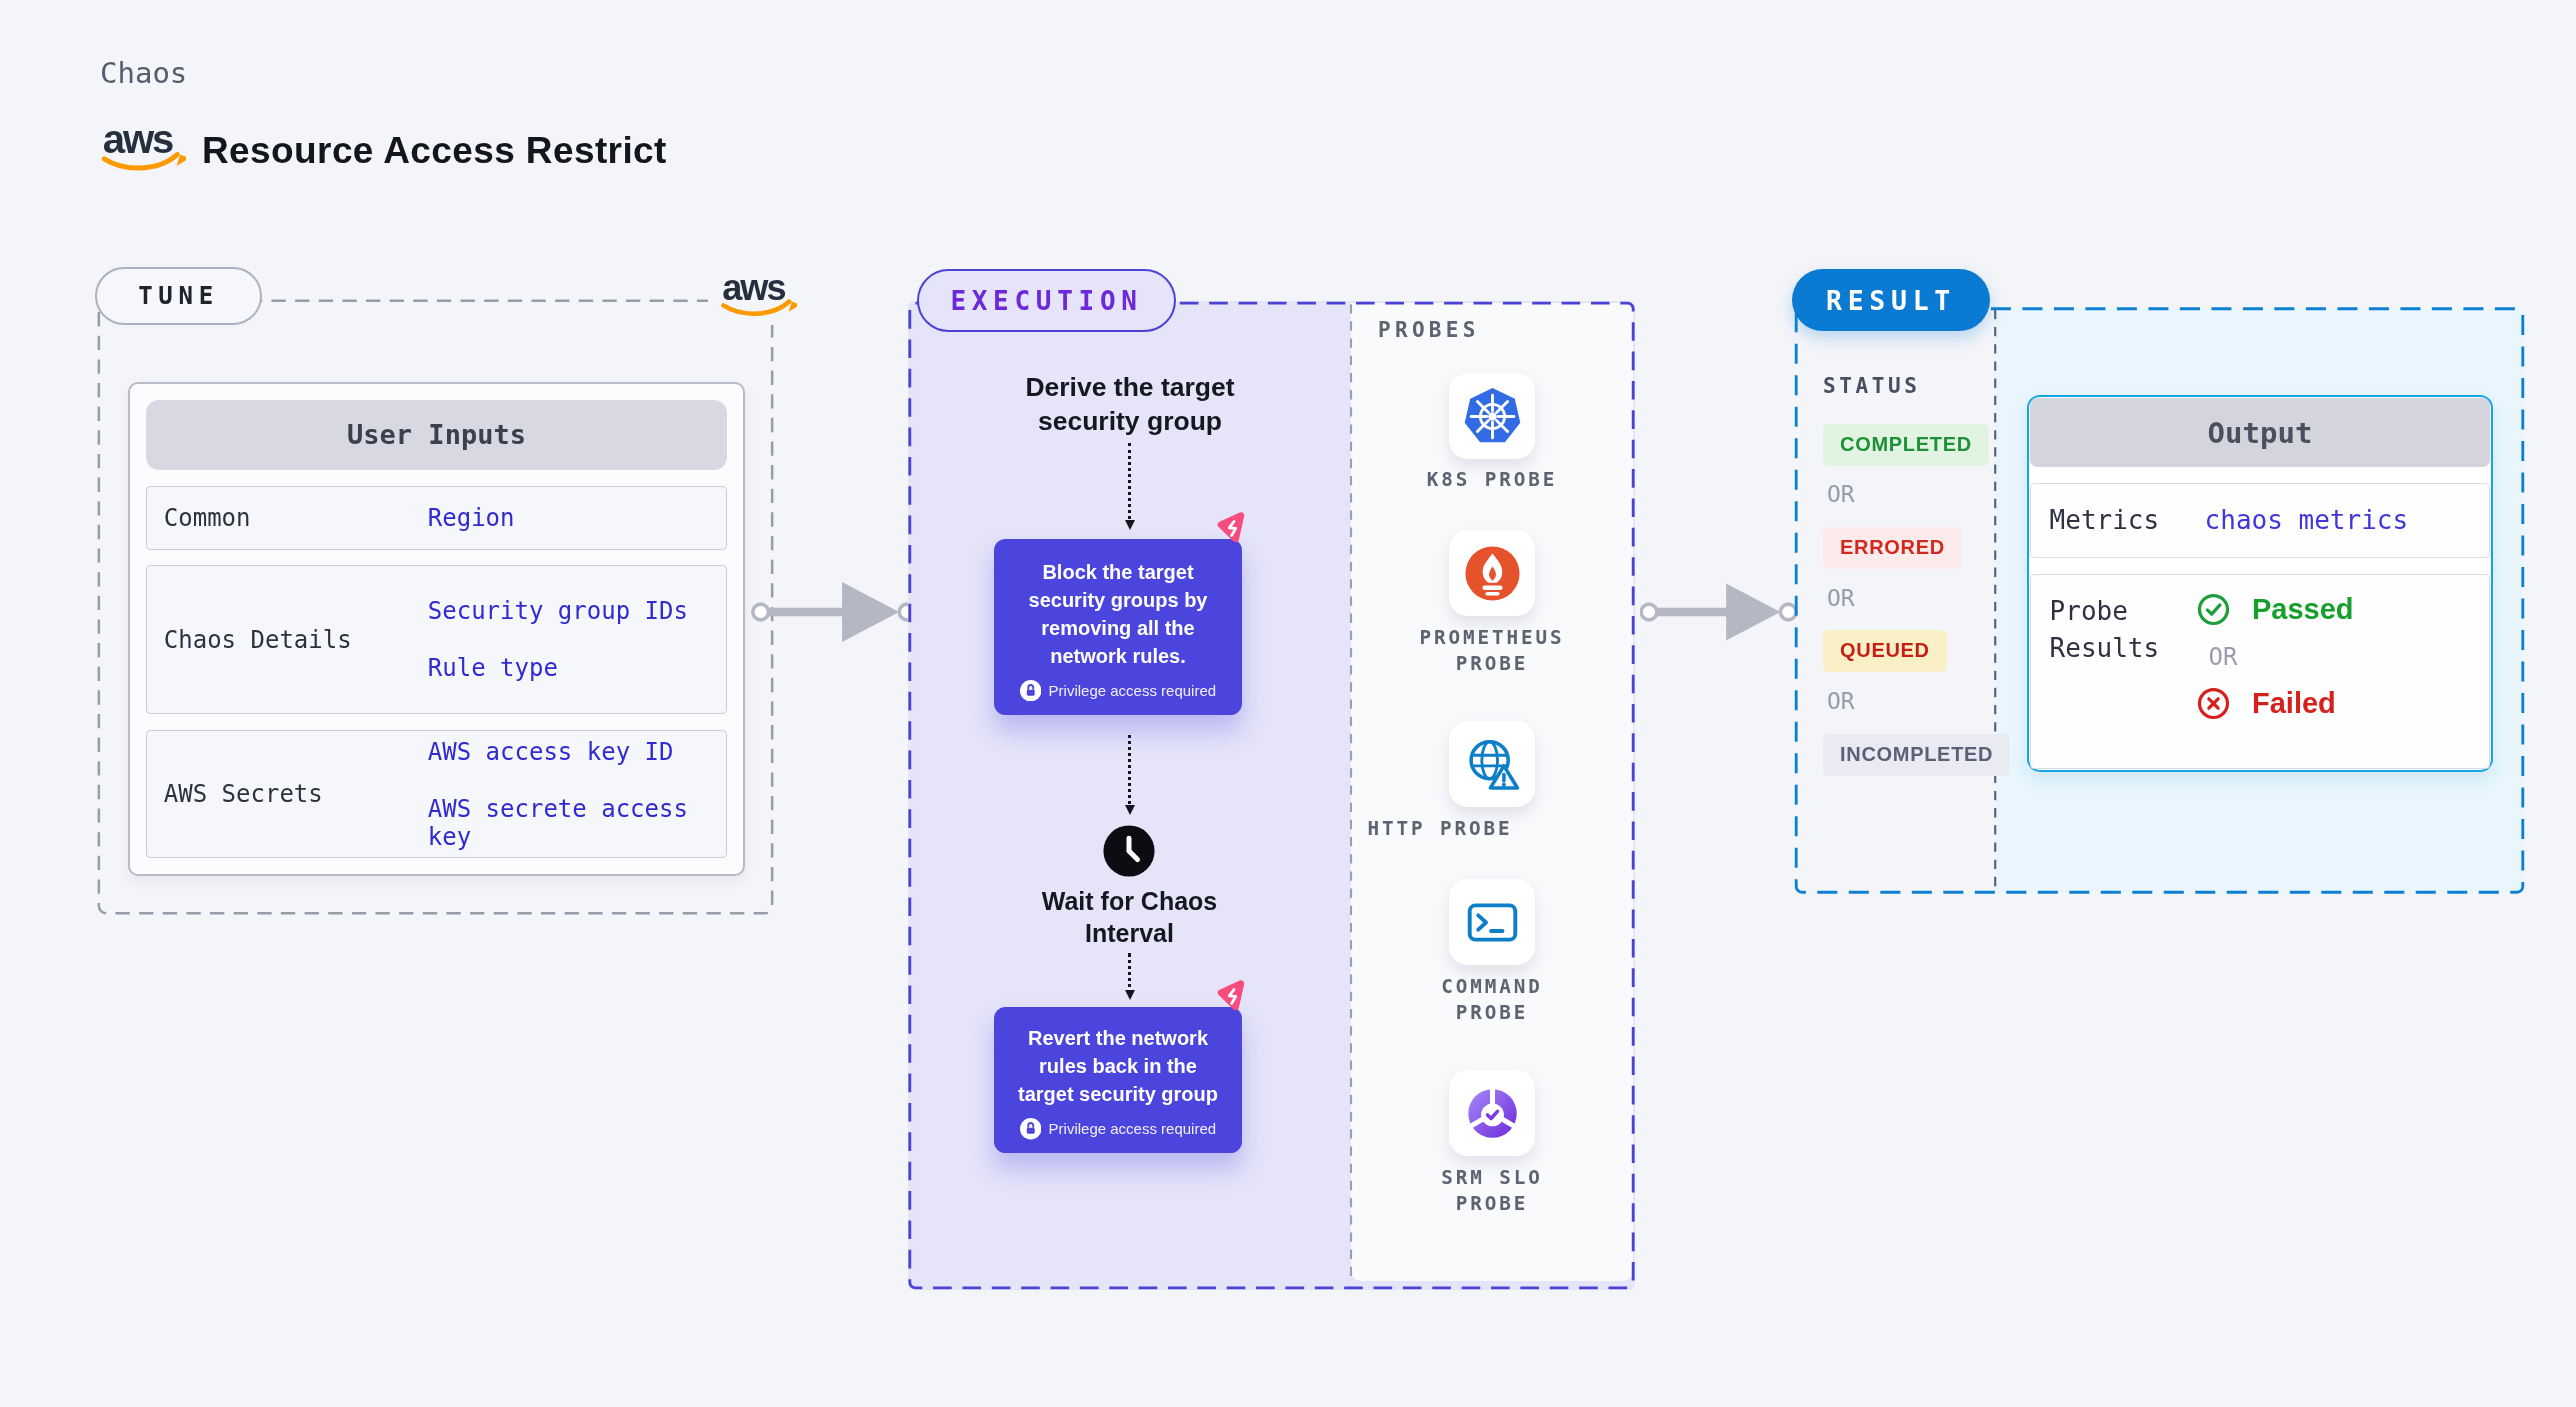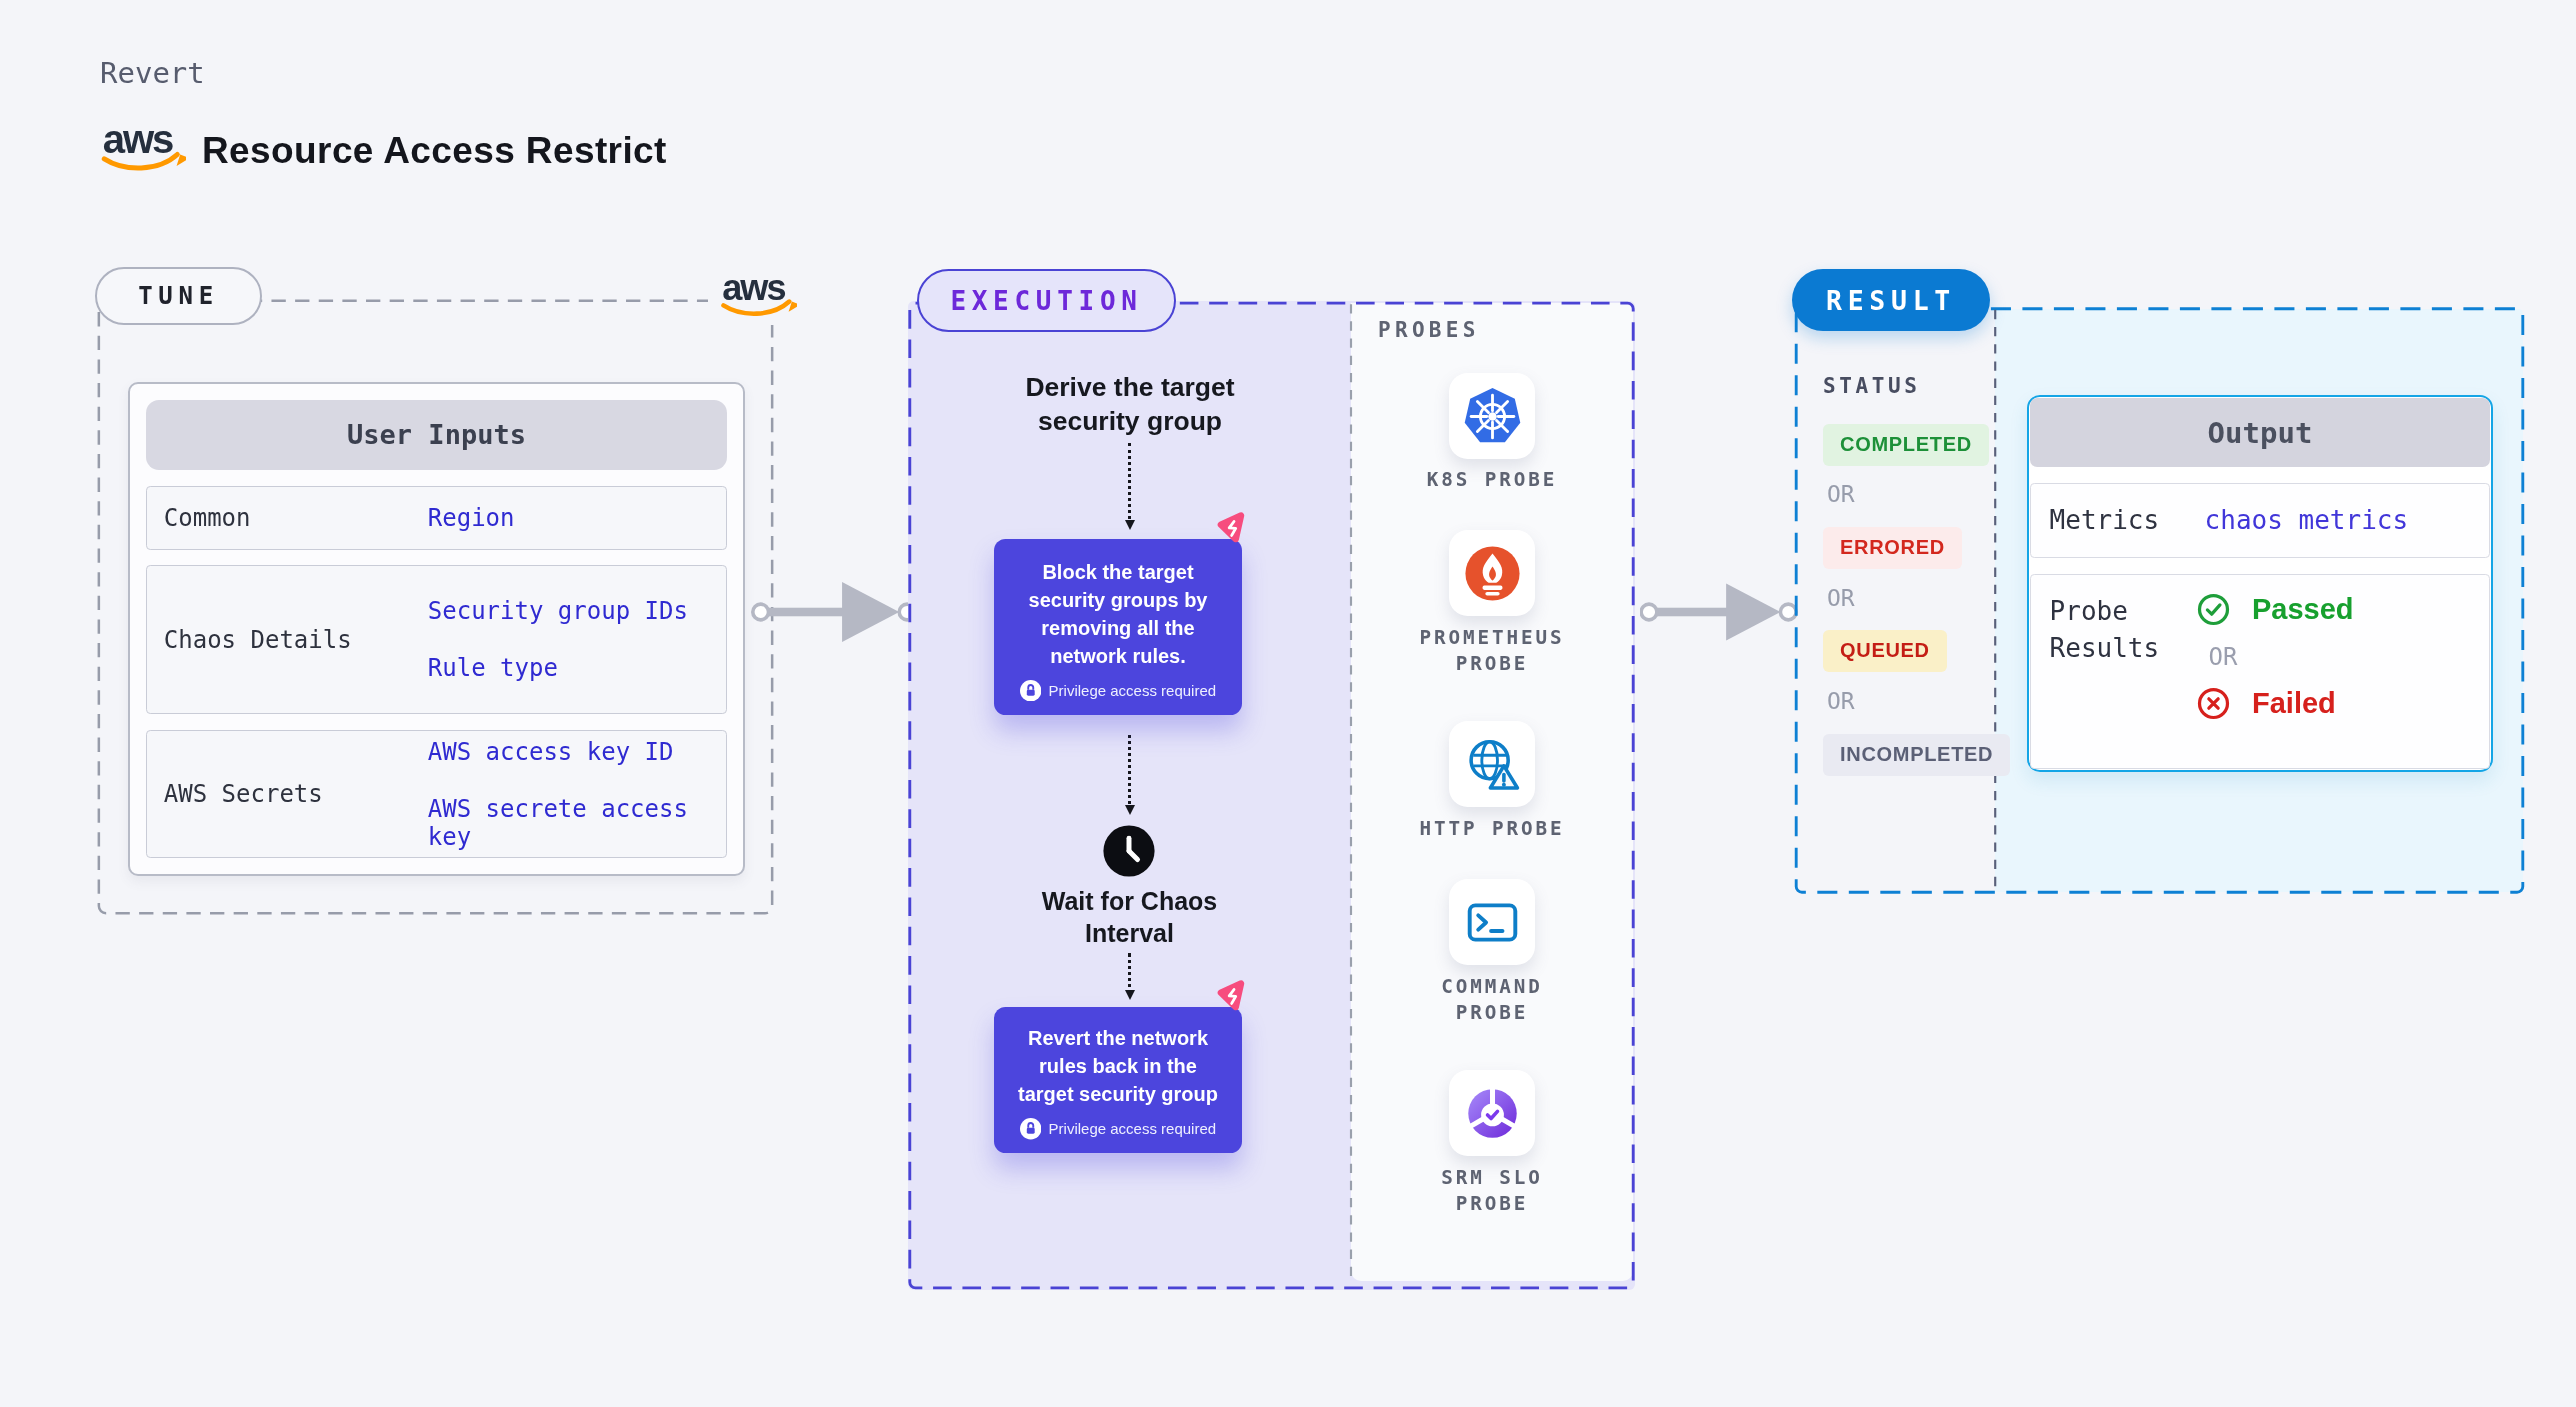--- a/index.html
+++ b/index.html
@@ -63,21 +63,21 @@
   .verdict{display:flex;align-items:center;gap:22px;font-weight:bold;font-size:29px;font-family:"Liberation Sans",sans-serif;}
   .verdict.pass{color:#17a02e;}
   .verdict.fail{color:#d6201c;}
   .pr-or{font-size:24px;color:#9a9eae;margin:17px 0 15.8px 11.5px;font-family:"DejaVu Sans Mono","Liberation Mono",monospace;}
 </style>
 </head>
 <body>
 
 <div id="canvas">
 
-  <div class="abs mono kicker">Revert</div>
+  <div class="abs mono kicker">Chaos</div>
   <svg class="abs" style="left:97px;top:113px" width="89" height="63" viewBox="0 0 124 88">
     <text x="8" y="56" font-family="Liberation Sans, sans-serif" font-size="56" font-weight="bold" letter-spacing="-3" fill="#252f3e">aws</text>
     <path d="M10 64 C38 82 86 82 112 58" stroke="#ff9900" stroke-width="7" fill="none" stroke-linecap="round"></path>
     <path d="M116 58 l-5 16 l18 -11 z" fill="#ff9900"></path>
   </svg>
   <div class="abs sans page-title">Resource Access Restrict</div>
 
   <svg class="abs" style="left:97px;top:299px" width="677" height="616" viewBox="0 0 945 860">
     <rect x="2.5" y="2.5" width="940" height="855" rx="10" fill="none" stroke="#979caa" stroke-width="3.5" stroke-dasharray="20 13"></rect>
   </svg>
@@ -220,21 +220,21 @@
     <svg width="57" height="57" viewBox="0 0 80 80">
       <circle cx="36" cy="34" r="26" fill="none" stroke="#0e7ec8" stroke-width="5"></circle>
       <ellipse cx="36" cy="34" rx="11" ry="26" fill="none" stroke="#0e7ec8" stroke-width="4"></ellipse>
       <line x1="13" y1="27" x2="59" y2="27" stroke="#0e7ec8" stroke-width="4"></line>
       <line x1="13" y1="42" x2="59" y2="42" stroke="#0e7ec8" stroke-width="4"></line>
       <path d="M56 42 L75 73 L37 73 Z" fill="#f9fafc" stroke="#0e7ec8" stroke-width="5" stroke-linejoin="round"></path>
       <line x1="56" y1="54" x2="56" y2="63" stroke="#0e7ec8" stroke-width="5" stroke-linecap="round"></line>
       <circle cx="56" cy="68.5" r="2.8" fill="#0e7ec8"></circle>
     </svg>
   </div>
-  <div class="abs mono probe-label" style="left:1406px;top:816px;z-index:3">HTTP PROBE</div>
+  <div class="abs mono probe-label" style="left:1354px;top:816px;z-index:3">HTTP PROBE</div>
 
   <div class="abs probe-icon-card" style="left:1449px;top:879px;z-index:3">
     <svg width="57" height="57" viewBox="0 0 80 80">
       <rect x="8" y="16" width="64" height="48" rx="8" fill="none" stroke="#0e7ec8" stroke-width="5.5"></rect>
       <polyline points="20,30 31,40 20,50" fill="none" stroke="#0e7ec8" stroke-width="5.5" stroke-linecap="round" stroke-linejoin="round"></polyline>
       <line x1="38" y1="52" x2="54" y2="52" stroke="#0e7ec8" stroke-width="5.5" stroke-linecap="round"></line>
     </svg>
   </div>
   <div class="abs mono probe-label" style="left:1406px;top:974px;z-index:3">COMMAND PROBE</div>
 

